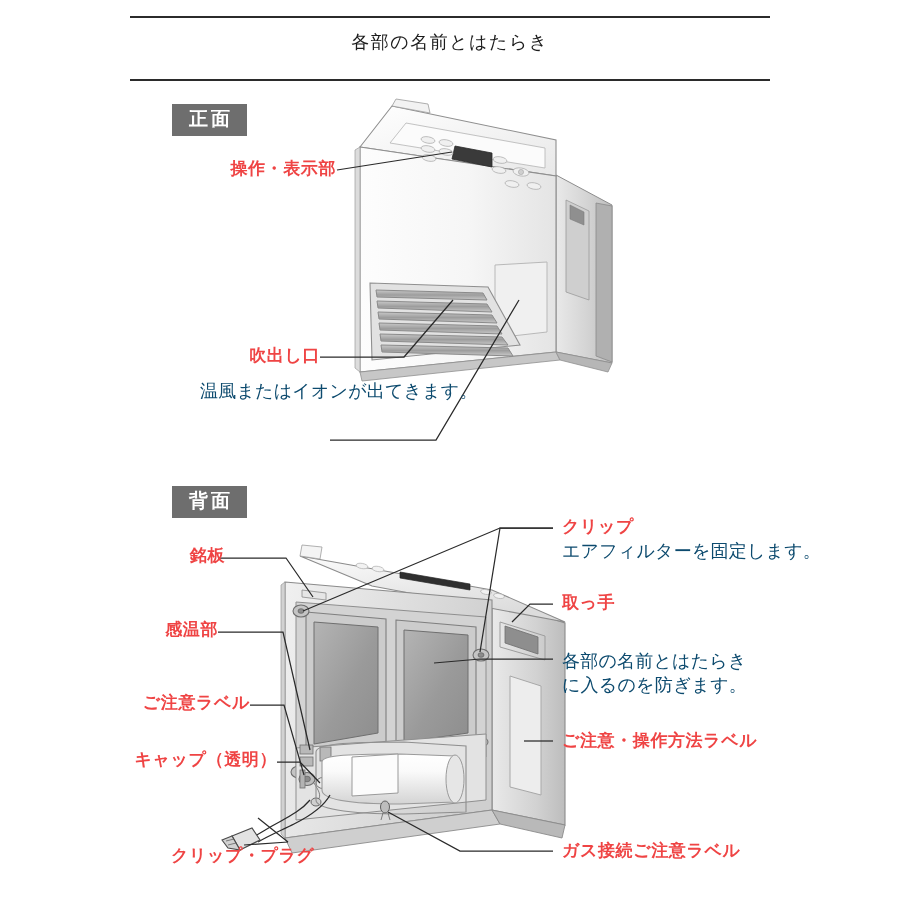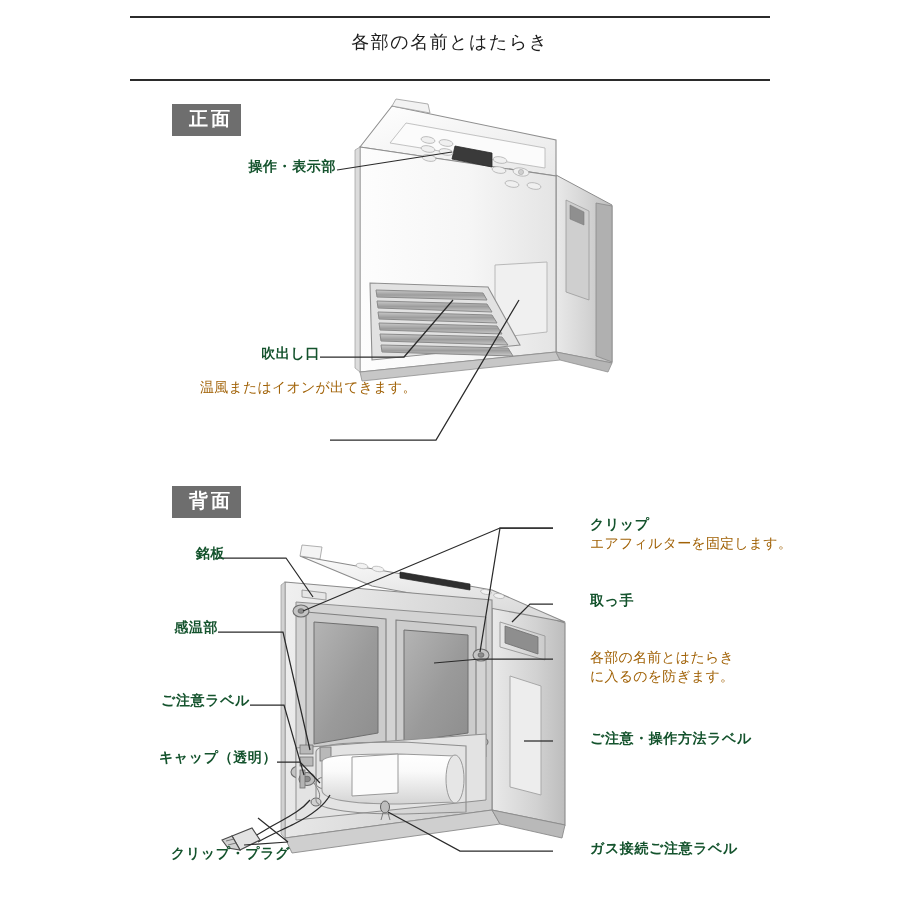--- a/index.html
+++ b/index.html
@@ -43,48 +43,48 @@
   }
 
   
   .section-badge {
     position: absolute;
     background: #6e6e6e;
     color: #ffffff;
     font-size: 19px;
     font-weight: 600;
     letter-spacing: 3px;
-    padding: 4px 8px 6px 17px;
+    padding: 4px 14px 6px 17px;
     line-height: 1.15;
   }
   #badge-front { left: 172px; top: 104px; }
   #badge-back  { left: 172px; top: 486px; font-family: Liberation Serif, serif; }
 
   
   .callout {
     position: absolute;
     line-height: 1.28;
   }
   .callout .ttl {
-    font-size: 14px;
+    font-size: 17px;
     font-weight: 700;
     letter-spacing: 0.6px;
-    color: #14532d;
+    color: #ef4444;
     white-space: nowrap;
   }
   .callout .desc {
-    font-size: 14px;
+    font-size: 18px;
     font-weight: 400;
     letter-spacing: 0.2px;
-    color: #a16207;
+    color: #0c4a6e;
     white-space: nowrap;
     margin-top: 1px;
   }
   .callout.right .ttl,
-  .callout.right .desc { text-align: left; margin-left: 28px; }
+  .callout.right .desc { text-align: left; }
   .callout.left { text-align: right; }
 
   
   svg.layer {
     position: absolute;
     left: 0;
     top: 0;
     width: 900px;
     height: 900px;
     pointer-events: none;

